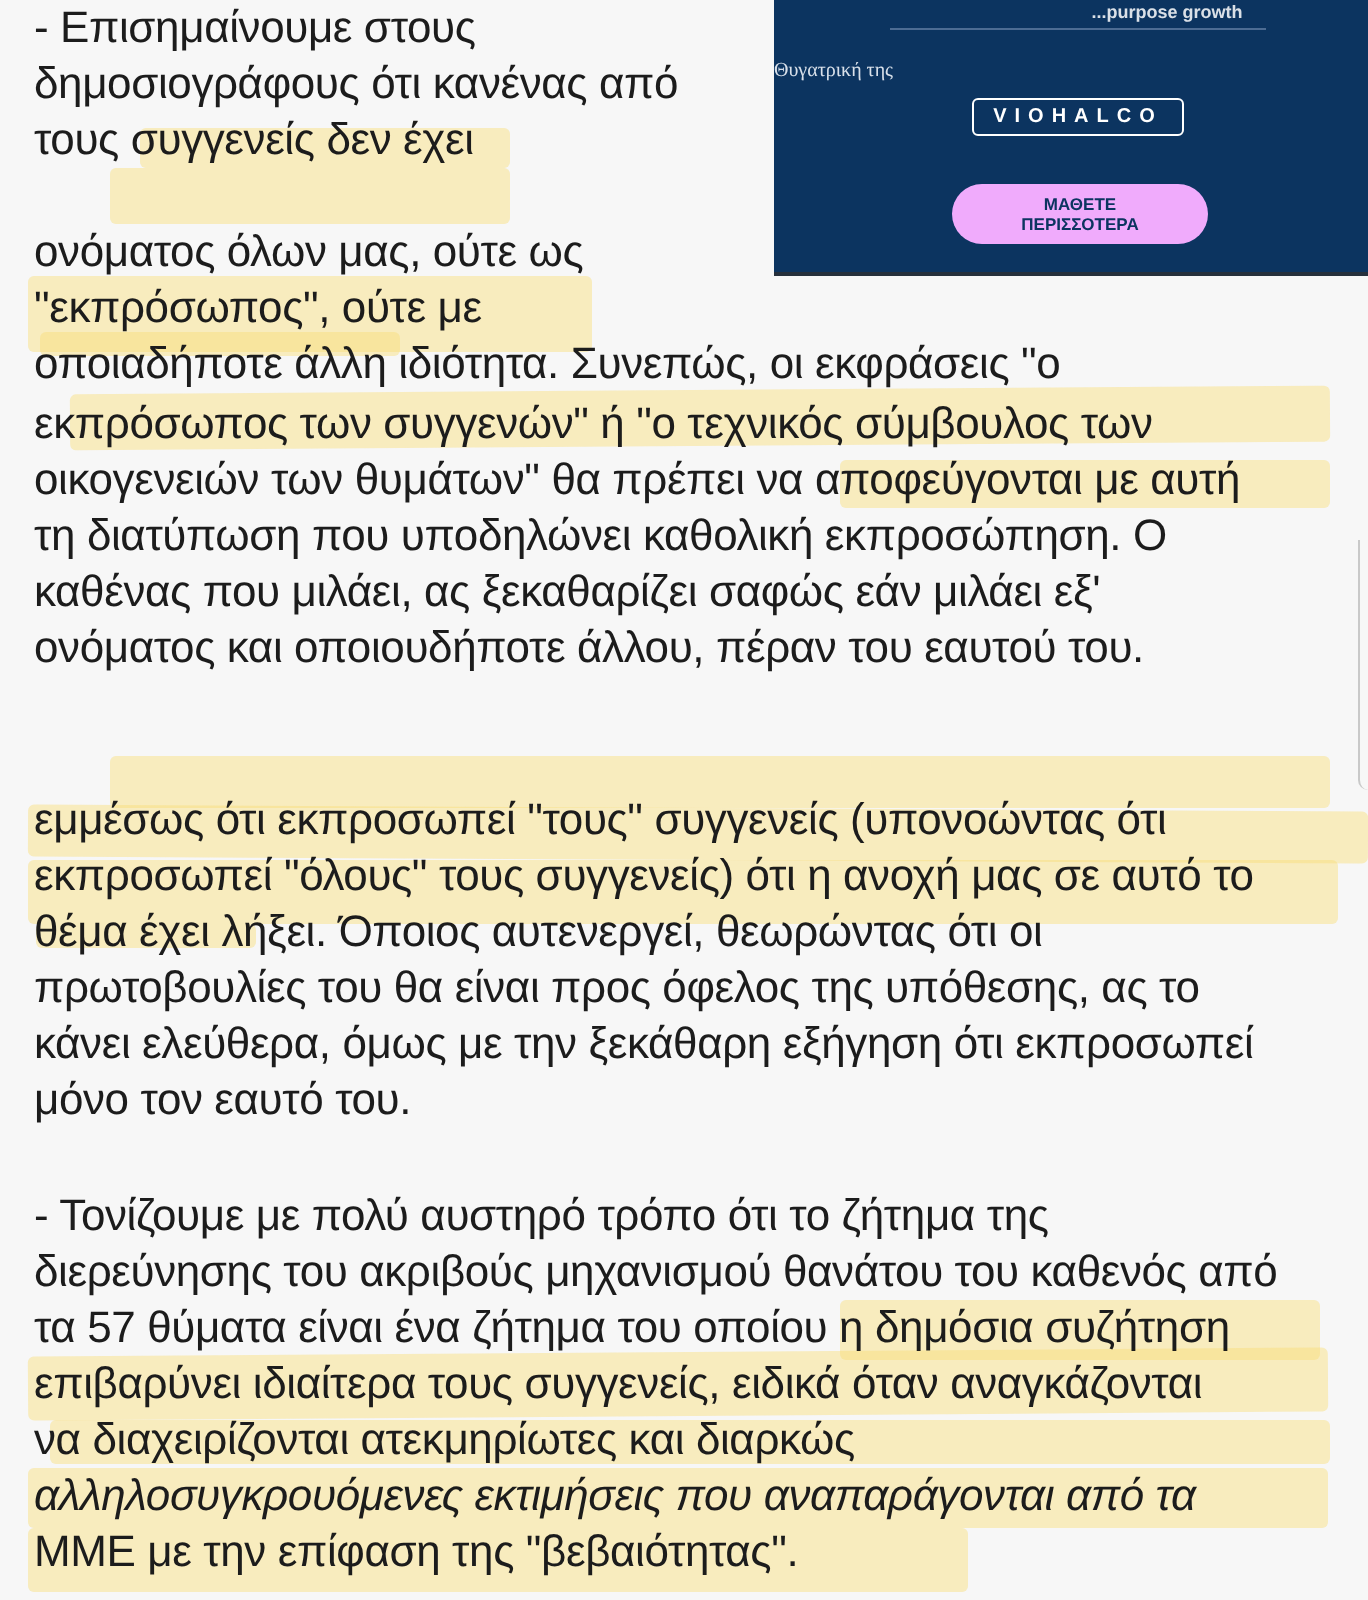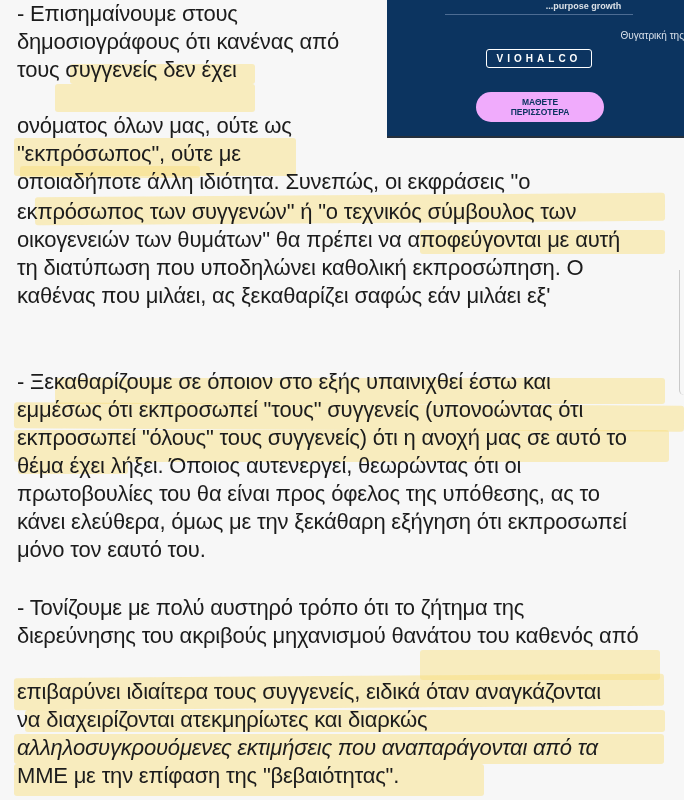--- a/index.html
+++ b/index.html
@@ -65,23 +65,24 @@
     left: 58px;
     width: 188px;
     height: 1px;
     background: #4d6c93;
   }
   .ad-subsidiary {
     position: absolute;
     top: 30px;
     left: 0;
     width: 100%;
-    text-align: right;
+    text-align: left;
     color: #d8e0ea;
     font-size: 10px;
+    font-family: Liberation Serif, serif;
   }
   .ad-brand {
     position: absolute;
     top: 49px;
     left: 99px;
     width: 104px;
     height: 17px;
     border: 1.5px solid #ffffff;
     border-radius: 3px;
     color: #ffffff;
@@ -145,31 +146,32 @@
   <div class="line" style="top:0px;">- Επισημαίνουμε στους</div>
   <div class="line" style="top:28px;">δημοσιογράφους ότι κανένας από</div>
   <div class="line" style="top:56px;">τους συγγενείς δεν έχει</div>
   <div class="line" style="top:112px;">ονόματος όλων μας, ούτε ως</div>
   <div class="line" style="top:140px;">"εκπρόσωπος", ούτε με</div>
   <div class="line" style="top:168px;">οποιαδήποτε άλλη ιδιότητα. Συνεπώς, οι εκφράσεις "ο</div>
   <div class="line" style="top:198px;">εκπρόσωπος των συγγενών" ή "ο τεχνικός σύμβουλος των</div>
   <div class="line" style="top:226px;">οικογενειών των θυμάτων" θα πρέπει να αποφεύγονται με αυτή</div>
   <div class="line" style="top:254px;">τη διατύπωση που υποδηλώνει καθολική εκπροσώπηση. Ο</div>
   <div class="line" style="top:282px;">καθένας που μιλάει, ας ξεκαθαρίζει σαφώς εάν μιλάει εξ'</div>
+  <div class="line" style="top:310px;">ονόματος και οποιουδήποτε άλλου, πέραν του εαυτού του.</div>
 
-  <div class="line" style="top:368px;">- Ξεκαθαρίζουμε σε όποιον στο εξής υπαινιχθεί έστω και</div>
   <div class="line" style="top:396px;">εμμέσως ότι εκπροσωπεί "τους" συγγενείς (υπονοώντας ότι</div>
   <div class="line" style="top:424px;">εκπροσωπεί "όλους" τους συγγενείς) ότι η ανοχή μας σε αυτό το</div>
   <div class="line" style="top:452px;">θέμα έχει λήξει. Όποιος αυτενεργεί, θεωρώντας ότι οι</div>
   <div class="line" style="top:480px;">πρωτοβουλίες του θα είναι προς όφελος της υπόθεσης, ας το</div>
   <div class="line" style="top:508px;">κάνει ελεύθερα, όμως με την ξεκάθαρη εξήγηση ότι εκπροσωπεί</div>
   <div class="line" style="top:536px;">μόνο τον εαυτό του.</div>
 
   <div class="line" style="top:594px;">- Τονίζουμε με πολύ αυστηρό τρόπο ότι το ζήτημα της</div>
   <div class="line" style="top:622px;">διερεύνησης του ακριβούς μηχανισμού θανάτου του καθενός από</div>
+  <div class="line" style="top:650px;">τα 57 θύματα είναι ένα ζήτημα του οποίου η δημόσια συζήτηση</div>
   <div class="line" style="top:678px;">επιβαρύνει ιδιαίτερα τους συγγενείς, ειδικά όταν αναγκάζονται</div>
   <div class="line" style="top:706px;">να διαχειρίζονται ατεκμηρίωτες και διαρκώς</div>
   <div class="line" style="top:734px;font-style:italic;">αλληλοσυγκρουόμενες εκτιμήσεις που αναπαράγονται από τα</div>
   <div class="line" style="top:762px;text-align:center;">ΜΜΕ με την επίφαση της "βεβαιότητας".</div>
 </div>
 
 <div class="ad">
   <div class="ad-tagline">...purpose growth</div>
   <div class="ad-divider"></div>
   <div class="ad-subsidiary">Θυγατρική της</div>

